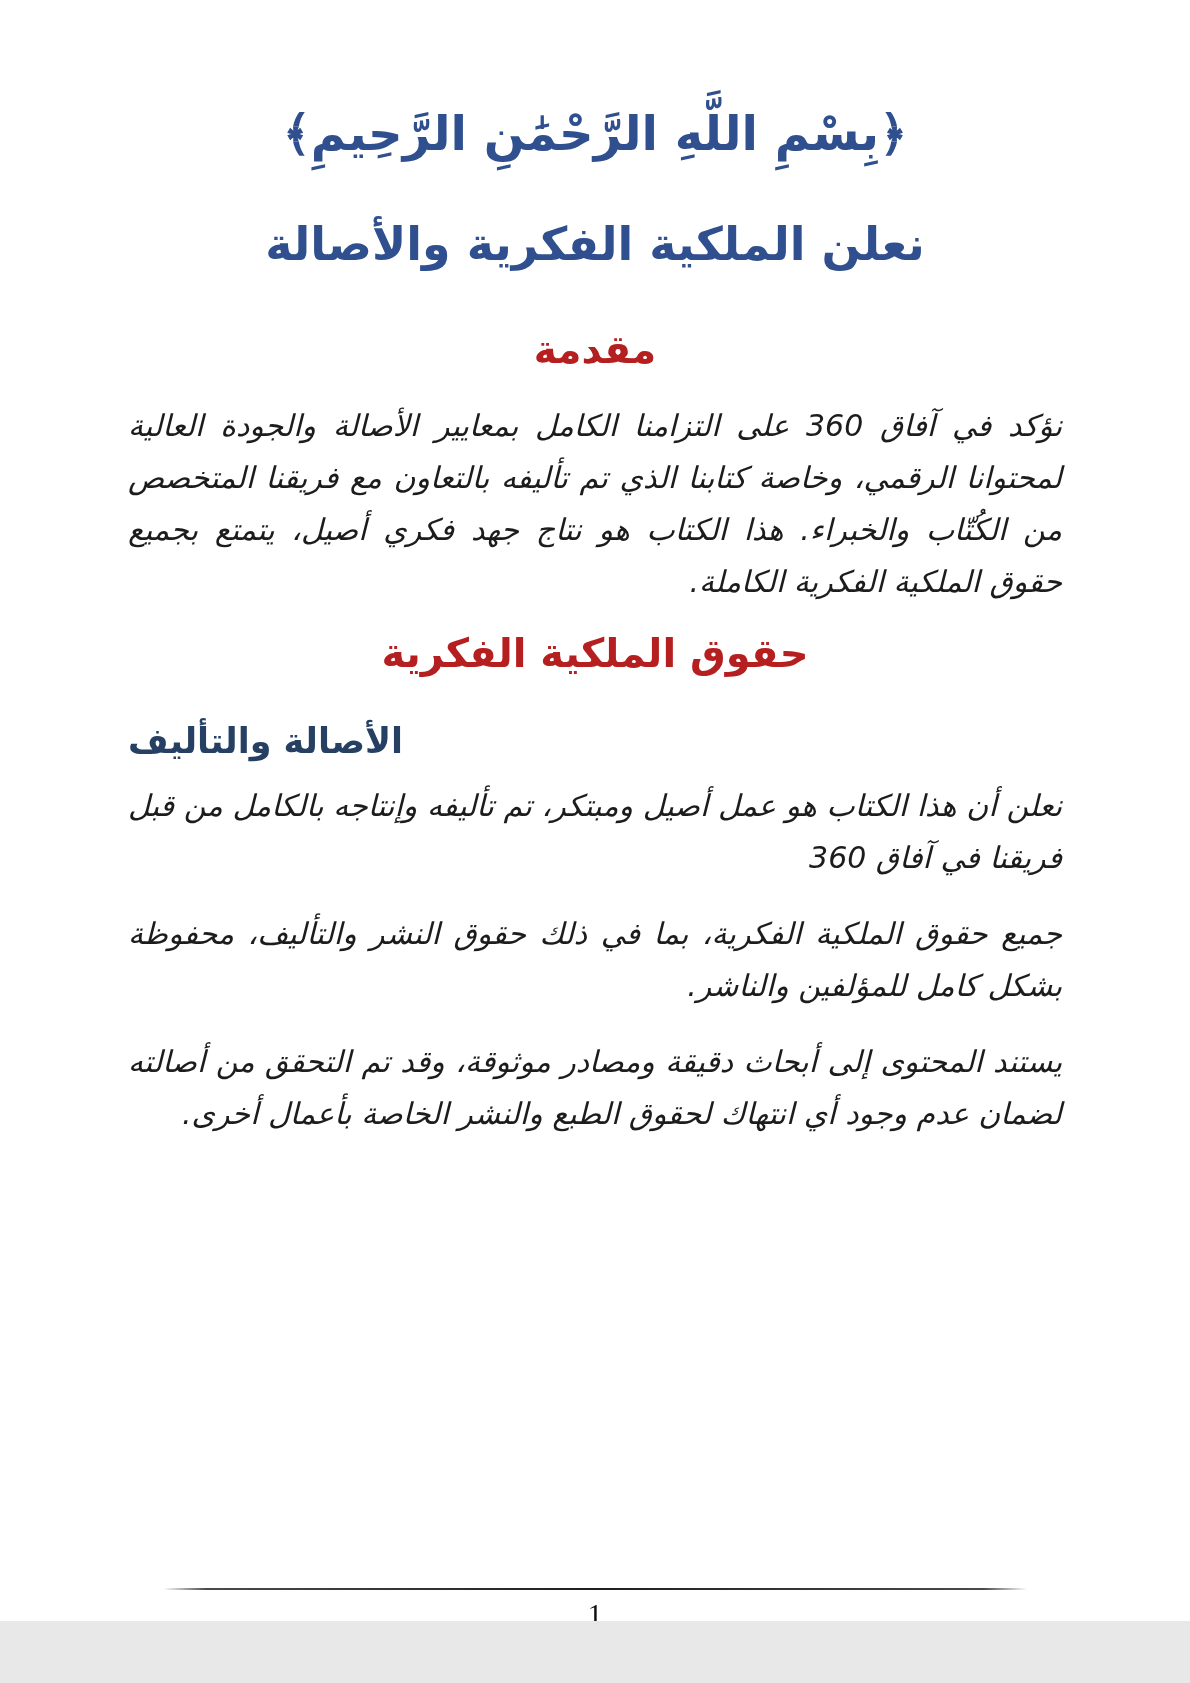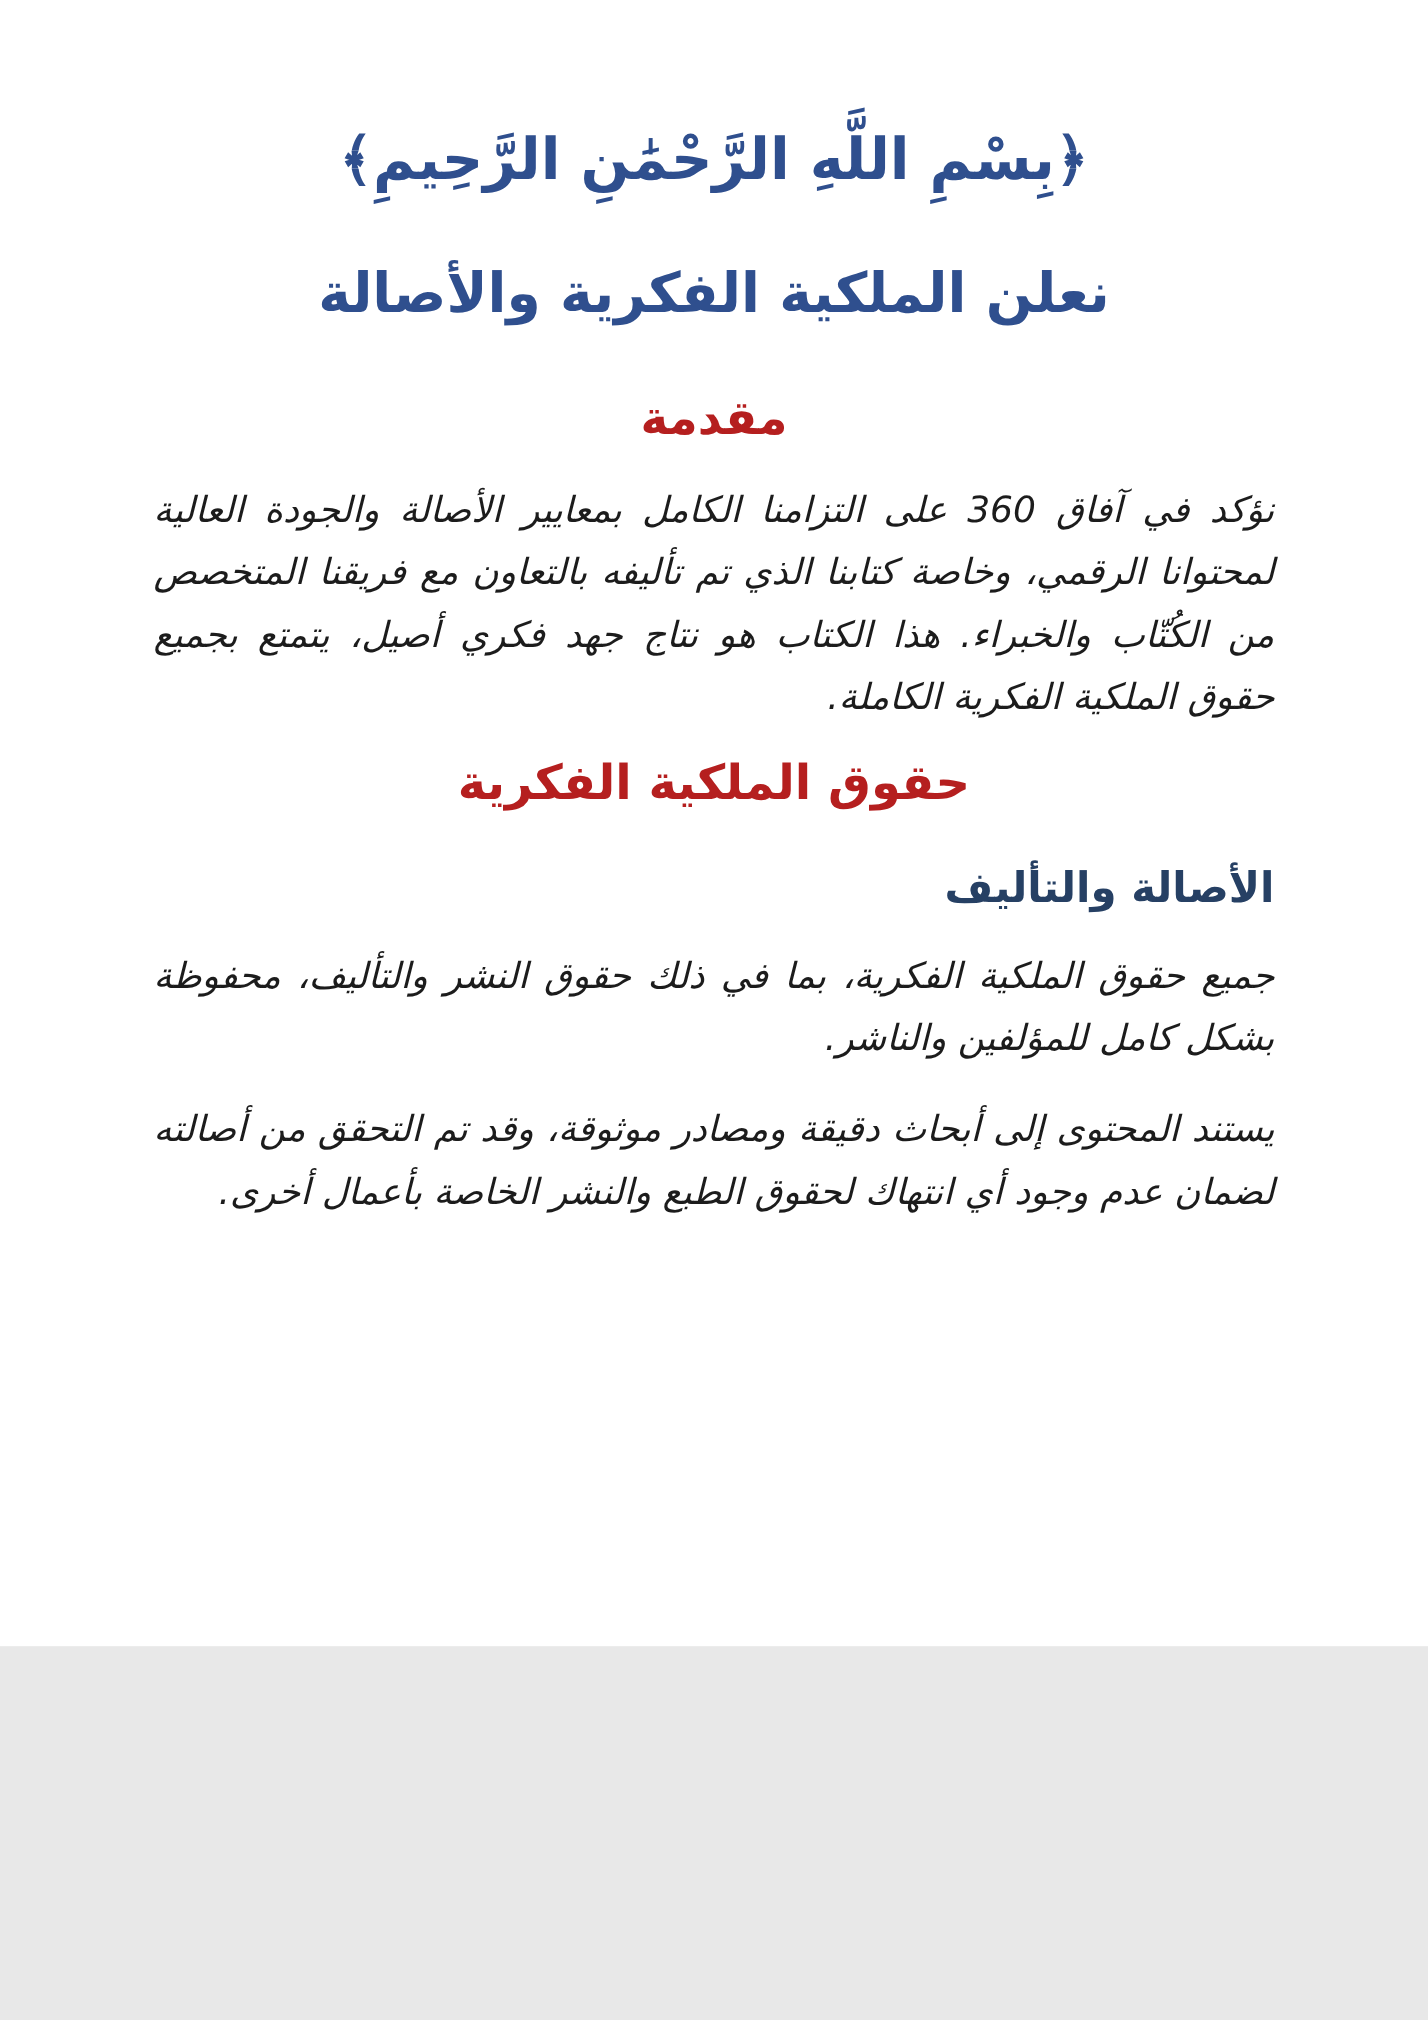--- a/index.html
+++ b/index.html
@@ -3,21 +3,21 @@
 <meta charset="utf-8">
 <style>
   html, body {
     margin: 0;
     padding: 0;
     background: #e8e8e8;
   }
   .page {
     position: relative;
     width: 1190px;
-    height: 1372px;
+    height: 1621px;
     margin: 0 auto;
     background: #ffffff;
     box-sizing: border-box;
     padding: 88px 128px 0 128px;
     font-family: "DejaVu Sans", sans-serif;
     direction: rtl;
     overflow: hidden;
   }
   .basmala {
     text-align: center;
@@ -41,21 +41,21 @@
     font-size: 39px;
     font-weight: bold;
     line-height: 1.3;
     margin: 50px 0 0 0;
   }
   .h-red.second {
     margin-top: 19px;
     font-size: 40px;
   }
   .h-navy {
-    text-align: right;
+    text-align: left;
     color: #264064;
     font-size: 35px;
     font-weight: bold;
     line-height: 1.3;
     margin: 40px 0 0 0;
   }
   .body-par {
     color: #1C1C1C;
     font-size: 30px;
     line-height: 52px;
@@ -102,20 +102,21 @@
   <h1 class="doc-title">نعلن الملكية الفكرية والأصالة</h1>
 
   <h2 class="h-red">مقدمة</h2>
 
   <p class="body-par">نؤكد في آفاق 360 على التزامنا الكامل بمعايير الأصالة والجودة العالية لمحتوانا الرقمي، وخاصة كتابنا الذي تم تأليفه بالتعاون مع فريقنا المتخصص من الكُتّاب والخبراء. هذا الكتاب هو نتاج جهد فكري أصيل، يتمتع بجميع حقوق الملكية الفكرية الكاملة.</p>
 
   <h2 class="h-red second">حقوق الملكية الفكرية</h2>
 
   <h3 class="h-navy">الأصالة والتأليف</h3>
 
+  <p class="body-par tight">نعلن أن هذا الكتاب هو عمل أصيل ومبتكر، تم تأليفه وإنتاجه بالكامل من قبل فريقنا في آفاق 360</p>
 
   <p class="body-par">جميع حقوق الملكية الفكرية، بما في ذلك حقوق النشر والتأليف، محفوظة بشكل كامل للمؤلفين والناشر.</p>
 
   <p class="body-par">يستند المحتوى إلى أبحاث دقيقة ومصادر موثوقة، وقد تم التحقق من أصالته لضمان عدم وجود أي انتهاك لحقوق الطبع والنشر الخاصة بأعمال أخرى.</p>
 
   <div class="footer-line"></div>
 
   <div class="page-number">1</div>
 
 </div>

